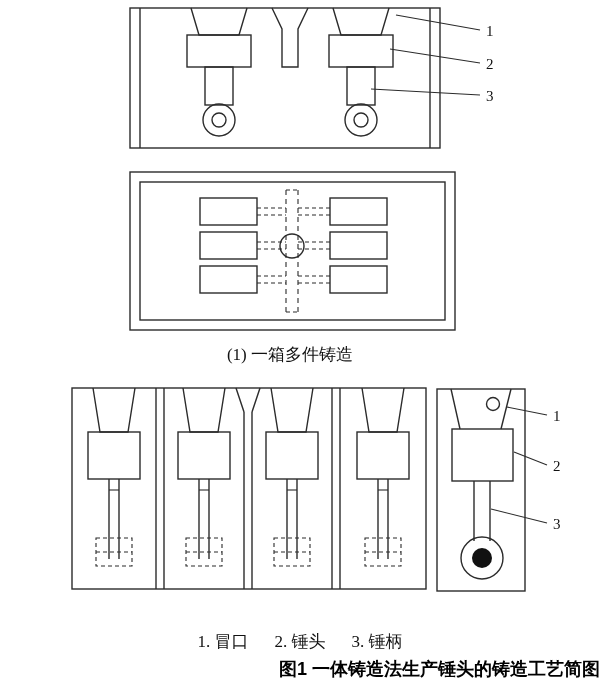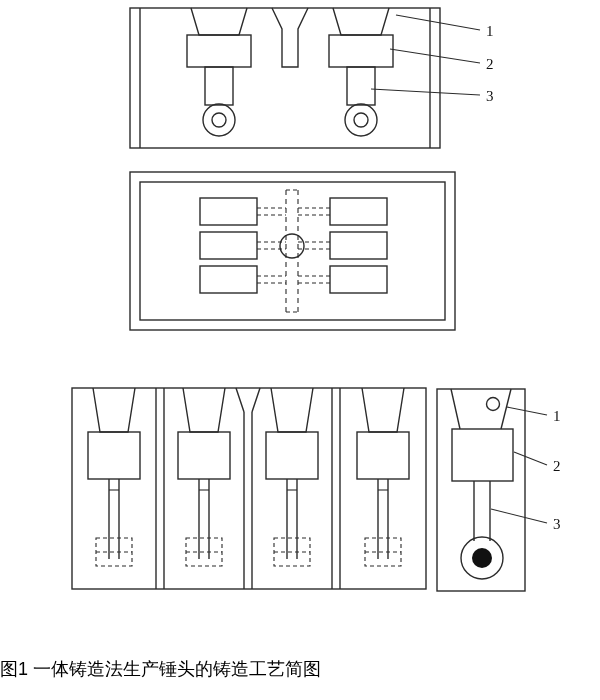--- a/index.html
+++ b/index.html
@@ -22,23 +22,23 @@
   .caption {
     position: absolute;
     text-align: center;
     font-size: 17px;
     color: #111111;
     font-family: "Liberation Serif", serif;
   }
   .legend span { margin: 0 13px; }
   .fig-title {
     position: absolute;
-    text-align: left;
+    text-align: right;
     font-size: 18px;
-    font-weight: normal;
+    font-weight: bold;
     color: #000000;
     font-family: "Liberation Sans", sans-serif;
   }
 </style>
 </head>
 <body>
 
 <div class="page">
 
   <svg class="abs" style="left:128px; top:5px;" width="380" height="152" viewBox="0 0 380 152">
@@ -99,20 +99,21 @@
 
     <rect x="72" y="30" width="57" height="27" class="ln"></rect>
     <rect x="72" y="64" width="57" height="27" class="ln"></rect>
     <rect x="72" y="98" width="57" height="27" class="ln"></rect>
 
     <rect x="202" y="30" width="57" height="27" class="ln"></rect>
     <rect x="202" y="64" width="57" height="27" class="ln"></rect>
     <rect x="202" y="98" width="57" height="27" class="ln"></rect>
   </svg>
 
+  <div class="caption" style="left:130px; top:343px; width:320px;">(1) 一箱多件铸造</div>
 
   <svg class="abs" style="left:70px; top:386px;" width="362" height="210" viewBox="0 0 362 210">
     <rect x="2" y="2" width="354" height="201" class="ln"></rect>
 
     <line x1="86" y1="2" x2="86" y2="203" class="ln"></line>
     <line x1="94" y1="2" x2="94" y2="203" class="ln"></line>
     <line x1="174" y1="26" x2="174" y2="203" class="ln"></line>
     <line x1="182" y1="26" x2="182" y2="203" class="ln"></line>
     <line x1="262" y1="2" x2="262" y2="203" class="ln"></line>
     <line x1="270" y1="2" x2="270" y2="203" class="ln"></line>
@@ -177,16 +178,19 @@
 
     <line x1="72" y1="21" x2="112" y2="29" class="thin"></line>
     <line x1="79" y1="66" x2="112" y2="79" class="thin"></line>
     <line x1="56" y1="123" x2="112" y2="137" class="thin"></line>
     <text x="118" y="35" class="lbl">1</text>
     <text x="118" y="85" class="lbl">2</text>
     <text x="118" y="143" class="lbl">3</text>
   </svg>
 
 
+  <div class="caption legend" style="left:0; top:630px; width:600px;">
+    <span>1. 冒口</span><span>2. 锤头</span><span>3. 锤柄</span>
+  </div>
 
   <div class="fig-title" style="left:0; top:657px; width:600px;">图1  一体铸造法生产锤头的铸造工艺简图</div>
 
 </div>
 
 </body></html>

